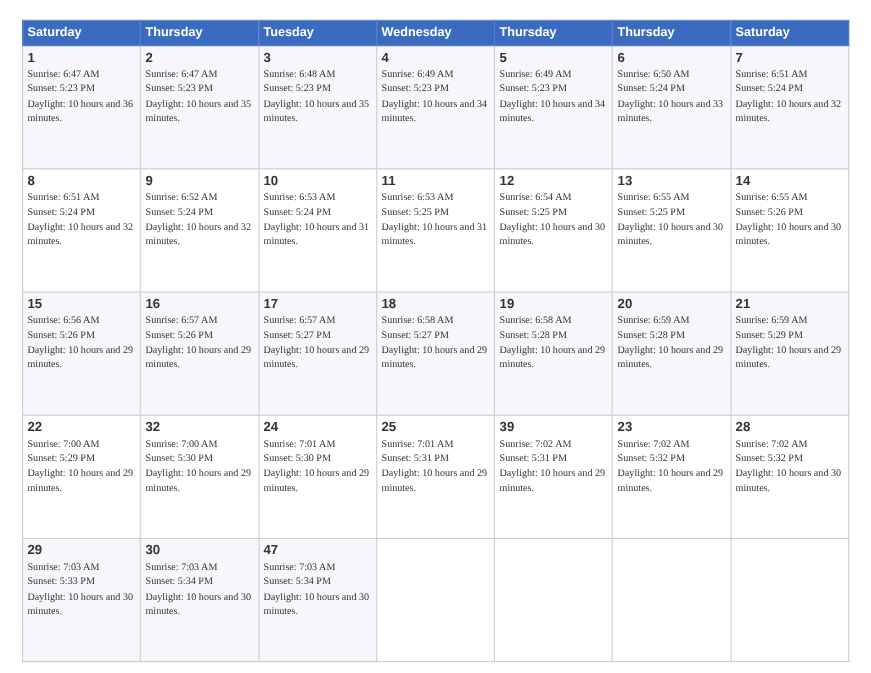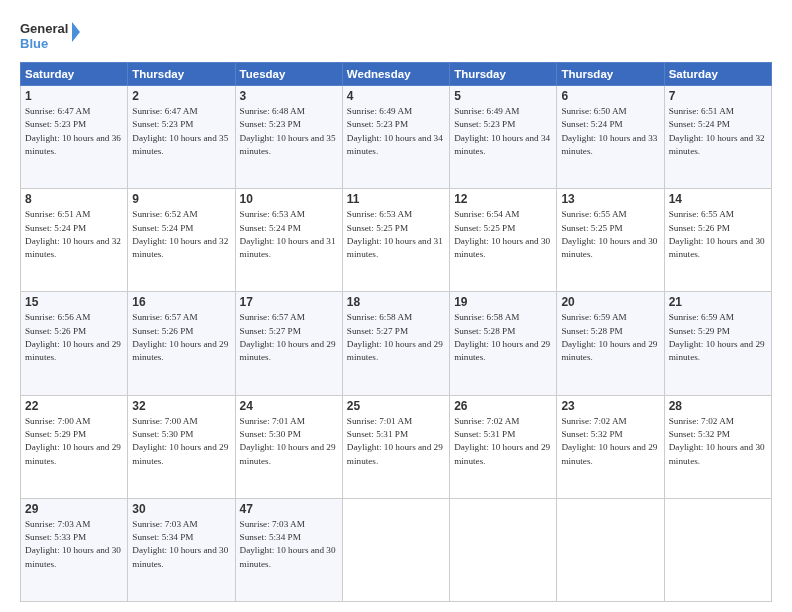--- a/index.html
+++ b/index.html
@@ -85,33 +85,20 @@
       font-family: Liberation Serif, serif;
     }
     .empty-cell {
       background: #fff !important;
     }
   </style>
 </head>
 <body>
 
 <div class="page">
-  <div class="top-header">
-    <div class="logo">
-  <svg width="60" height="36" viewBox="0 0 60 36" xmlns="http://www.w3.org/2000/svg">
-    <text x="0" y="15" font-size="13" font-weight="bold" fill="#333" font-family="Arial">General</text>
-    <text x="0" y="30" font-size="13" font-weight="bold" fill="#4a90d9" font-family="Arial">Blue</text>
-    <polygon points="52,4 60,14 52,24" fill="#4a90d9"></polygon>
-  </svg>
-</div>
-    <div class="title-block">
-      <div class="month-title"></div>
-      <div class="location"></div>
-    </div>
-  </div>
 
   <table class="calendar">
     <thead>
       <tr>
       <th>Saturday</th>
           <th>Thursday</th>
           <th>Tuesday</th>
           <th>Wednesday</th>
           <th>Thursday</th>
           <th>Thursday</th>
@@ -144,21 +131,21 @@
           <td><span class="day-num">18</span><span class="day-info">Sunrise: 6:58 AM<br>Sunset: 5:27 PM<br>Daylight: 10 hours and 29 minutes.</span></td>
           <td><span class="day-num">19</span><span class="day-info">Sunrise: 6:58 AM<br>Sunset: 5:28 PM<br>Daylight: 10 hours and 29 minutes.</span></td>
           <td><span class="day-num">20</span><span class="day-info">Sunrise: 6:59 AM<br>Sunset: 5:28 PM<br>Daylight: 10 hours and 29 minutes.</span></td>
           <td><span class="day-num">21</span><span class="day-info">Sunrise: 6:59 AM<br>Sunset: 5:29 PM<br>Daylight: 10 hours and 29 minutes.</span></td>
         </tr>
         <tr>
           <td><span class="day-num">22</span><span class="day-info">Sunrise: 7:00 AM<br>Sunset: 5:29 PM<br>Daylight: 10 hours and 29 minutes.</span></td>
           <td><span class="day-num">32</span><span class="day-info">Sunrise: 7:00 AM<br>Sunset: 5:30 PM<br>Daylight: 10 hours and 29 minutes.</span></td>
           <td><span class="day-num">24</span><span class="day-info">Sunrise: 7:01 AM<br>Sunset: 5:30 PM<br>Daylight: 10 hours and 29 minutes.</span></td>
           <td><span class="day-num">25</span><span class="day-info">Sunrise: 7:01 AM<br>Sunset: 5:31 PM<br>Daylight: 10 hours and 29 minutes.</span></td>
-          <td><span class="day-num">26</span><span class="day-info">Sunrise: 7:02 AM<br>Sunset: 5:31 PM<br>Daylight: 10 hours and 29 minutes.</span></td>
+          <td><span class="day-num">39</span><span class="day-info">Sunrise: 7:02 AM<br>Sunset: 5:31 PM<br>Daylight: 10 hours and 29 minutes.</span></td>
           <td><span class="day-num">23</span><span class="day-info">Sunrise: 7:02 AM<br>Sunset: 5:32 PM<br>Daylight: 10 hours and 29 minutes.</span></td>
           <td><span class="day-num">28</span><span class="day-info">Sunrise: 7:02 AM<br>Sunset: 5:32 PM<br>Daylight: 10 hours and 30 minutes.</span></td>
         </tr>
         <tr>
           <td><span class="day-num">29</span><span class="day-info">Sunrise: 7:03 AM<br>Sunset: 5:33 PM<br>Daylight: 10 hours and 30 minutes.</span></td>
           <td><span class="day-num">30</span><span class="day-info">Sunrise: 7:03 AM<br>Sunset: 5:34 PM<br>Daylight: 10 hours and 30 minutes.</span></td>
           <td><span class="day-num">47</span><span class="day-info">Sunrise: 7:03 AM<br>Sunset: 5:34 PM<br>Daylight: 10 hours and 30 minutes.</span></td>
           <td class="empty-cell"></td>
           <td class="empty-cell"></td>
           <td class="empty-cell"></td>

